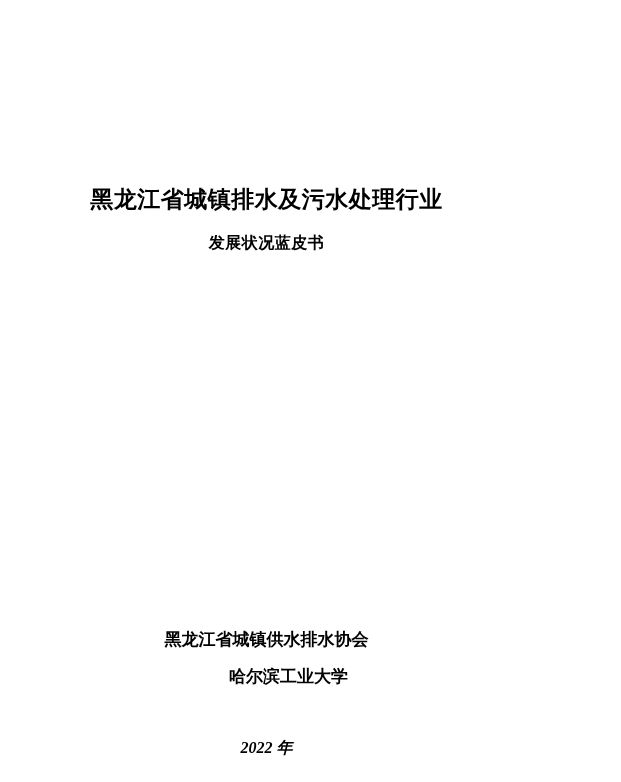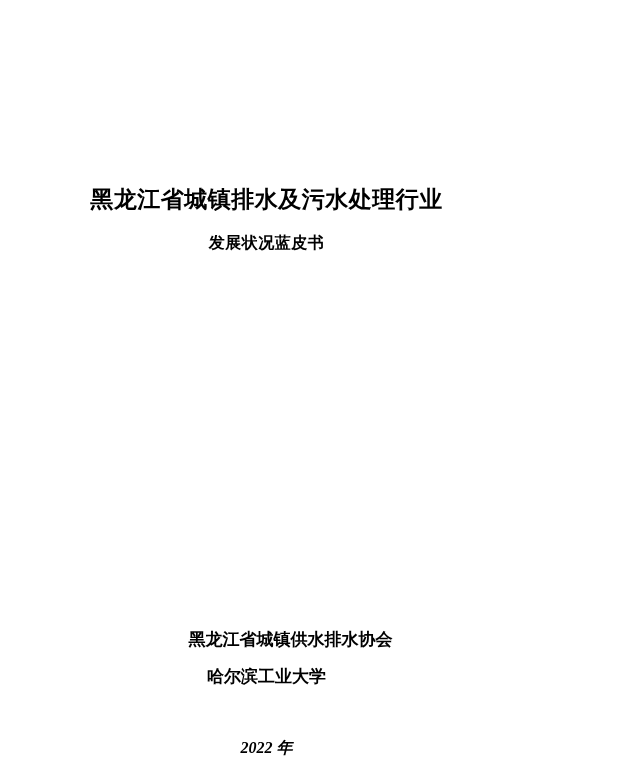--- a/index.html
+++ b/index.html
@@ -30,25 +30,25 @@
     letter-spacing: 0.5px;
   }
   .title-line-2 {
     top: 233px;
     font-size: 16px;
     letter-spacing: 0.5px;
   }
   .publisher-line-1 {
     top: 628px;
     font-size: 17px;
-    padding-left: 24px;
   }
   .publisher-line-2 {
     top: 665px;
     font-size: 17px;
+    margin-left: 22px;
   }
   .year-line {
     top: 738px;
     font-size: 16px;
     font-style: italic;
   }
 </style>
 </head>
 <body>
 

